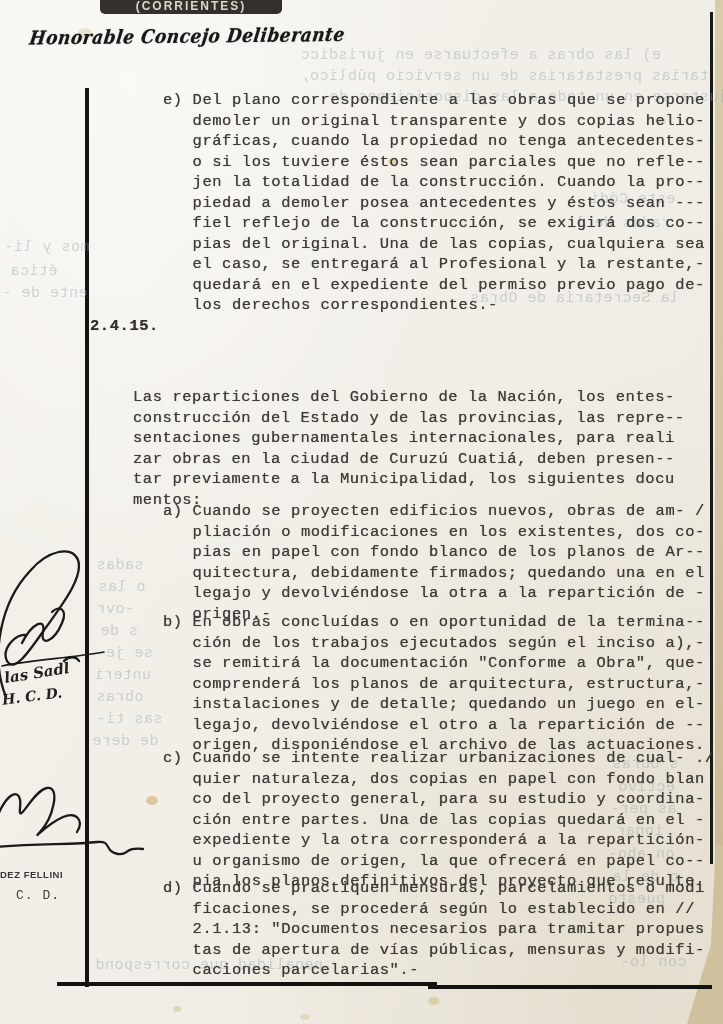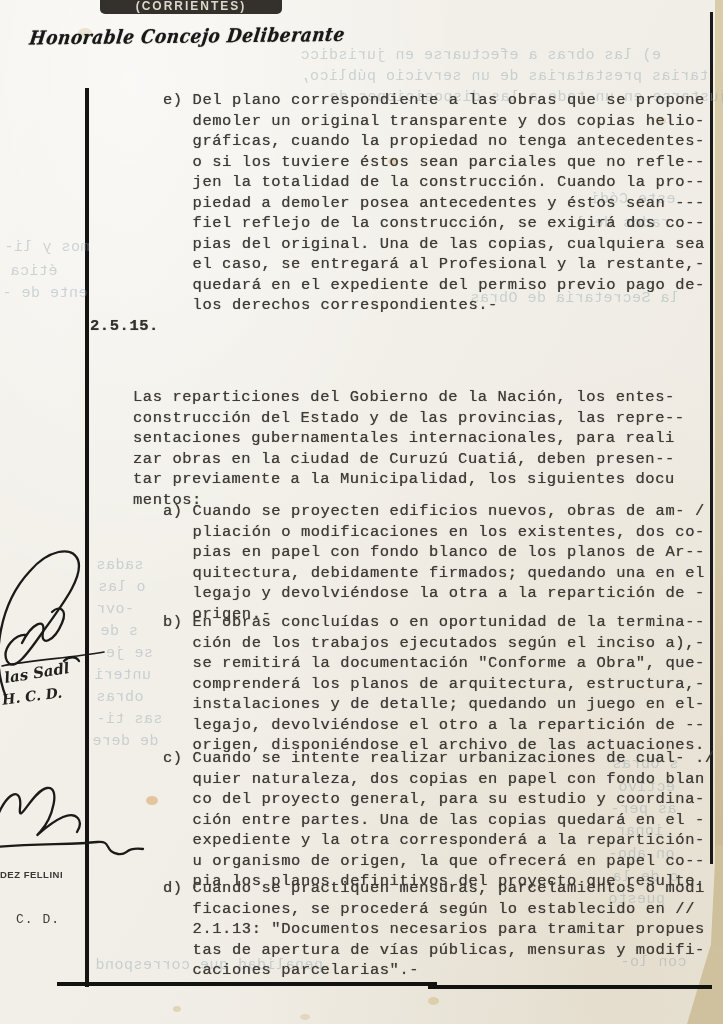--- a/index.html
+++ b/index.html
@@ -46,21 +46,21 @@
   .bleed{position:absolute;white-space:pre;font-size:15px;line-height:20px;
     letter-spacing:.5px;color:#8fa4ae;opacity:.42;filter:blur(.4px);
     transform:scaleX(-1);}
   
   .sig{position:absolute;}
   .sig path{fill:none;stroke:#1b1a19;stroke-width:2.3;stroke-linecap:round;stroke-linejoin:round;}
   .hand{position:absolute;font-family:"DejaVu Serif","Liberation Serif",serif;
     font-style:italic;font-weight:bold;color:#22211f;white-space:nowrap;}
   .stamp-name{position:absolute;font-family:"Liberation Sans",sans-serif;
     font-size:9.5px;font-weight:bold;color:#3a3836;letter-spacing:.5px;white-space:nowrap;}
-  .typed-small{position:absolute;font-size:13px;color:#3f3c38;letter-spacing:1px;margin-top:24px;}
+  .typed-small{position:absolute;font-size:13px;color:#3f3c38;letter-spacing:1px;}
   
   .stain{position:absolute;border-radius:50%;}
   .s1{left:388px;top:158px;width:9px;height:7px;background:rgba(198,162,80,.35);}
   .s2{left:146px;top:796px;width:12px;height:9px;background:rgba(205,148,68,.45);}
   .s3{left:658px;top:118px;width:8px;height:6px;background:rgba(200,170,100,.3);}
   .s4{left:78px;top:28px;width:14px;height:10px;background:rgba(190,160,90,.22);}
   .s5{left:428px;top:997px;width:11px;height:8px;background:rgba(200,165,85,.35);}
   .s6{left:173px;top:1006px;width:8px;height:6px;background:rgba(195,160,80,.32);}
   .s7{left:300px;top:1014px;width:10px;height:6px;background:rgba(195,160,80,.25);}
 </style>
@@ -123,21 +123,21 @@
    gráficas, cuando la propiedad no tenga antecedentes-
    o si los tuviere éstos sean parciales que no refle--
    jen la totalidad de la construcción. Cuando la pro--
    piedad a demoler posea antecedentes y éstos sean ---
    fiel reflejo de la construcción, se exigirá dos co--
    pias del original. Una de las copias, cualquiera sea
    el caso, se entregará al Profesional y la restante,-
    quedará en el expediente del permiso previo pago de-
    los derechos correspondientes.-</div>
 
-  <div class="typed bold" style="left:90px;top:316px">2.5.15.</div>
+  <div class="typed bold" style="left:90px;top:316px">2.4.15.</div>
 
   <div class="typed" style="left:133px;top:387px">Las reparticiones del Gobierno de la Nación, los entes-
 construcción del Estado y de las provincias, las repre--
 sentaciones gubernamentales internacionales, para reali
 zar obras en la ciudad de Curuzú Cuatiá, deben presen--
 tar previamente a la Municipalidad, los siguientes docu
 mentos:</div>
 
   <div class="typed" style="left:163px;top:612px">b) En obras concluídas o en oportunidad de la termina--
    ción de los trabajos ejecutados según el inciso a),-

